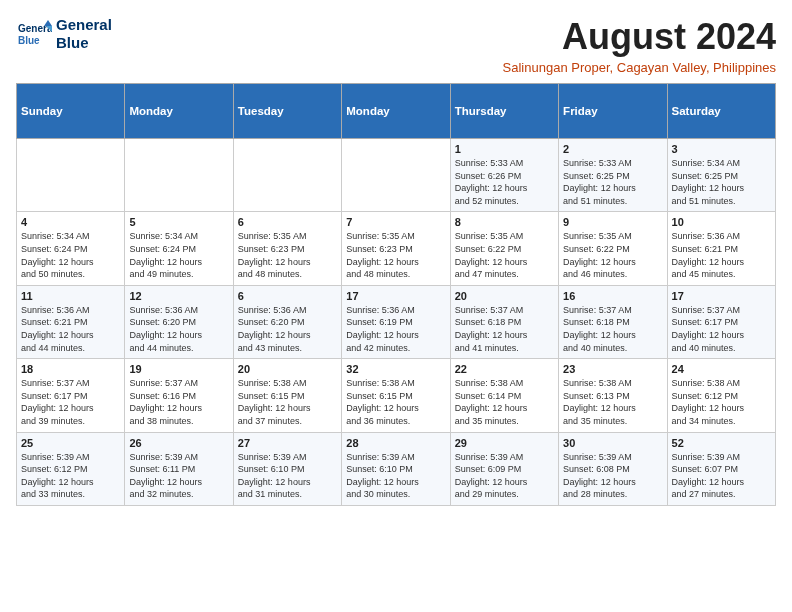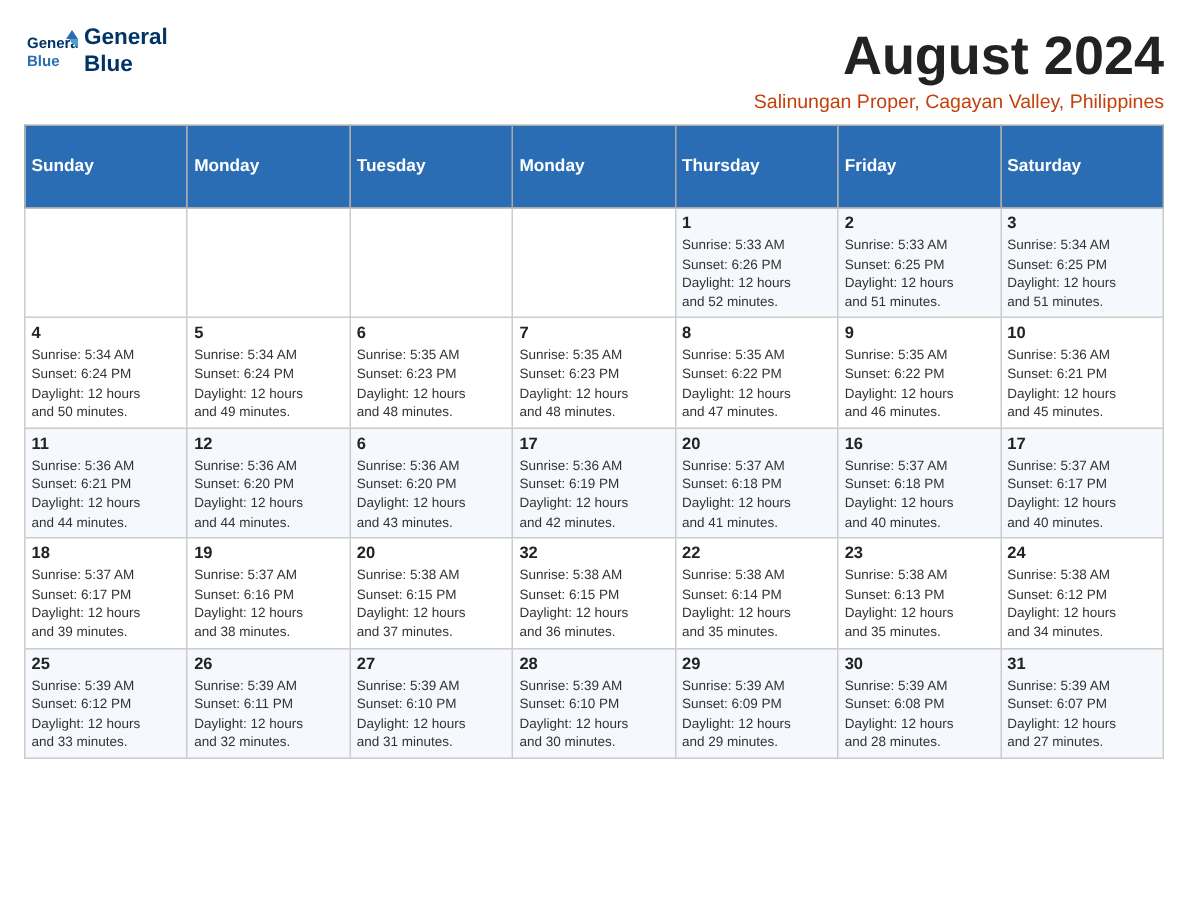--- a/index.html
+++ b/index.html
@@ -339,21 +339,21 @@
 and 29 minutes.</div>
         </td>
         <td>
           <span class="day-num">30</span>
           <div class="day-info" style="white-space: pre-line;">Sunrise: 5:39 AM
 Sunset: 6:08 PM
 Daylight: 12 hours
 and 28 minutes.</div>
         </td>
         <td>
-          <span class="day-num">31</span>
+          <span class="day-num">52</span>
           <div class="day-info" style="white-space: pre-line;">Sunrise: 5:39 AM
 Sunset: 6:07 PM
 Daylight: 12 hours
 and 27 minutes.</div>
         </td>
       </tr>
     </tbody>
 </table>
 
 </body></html>

